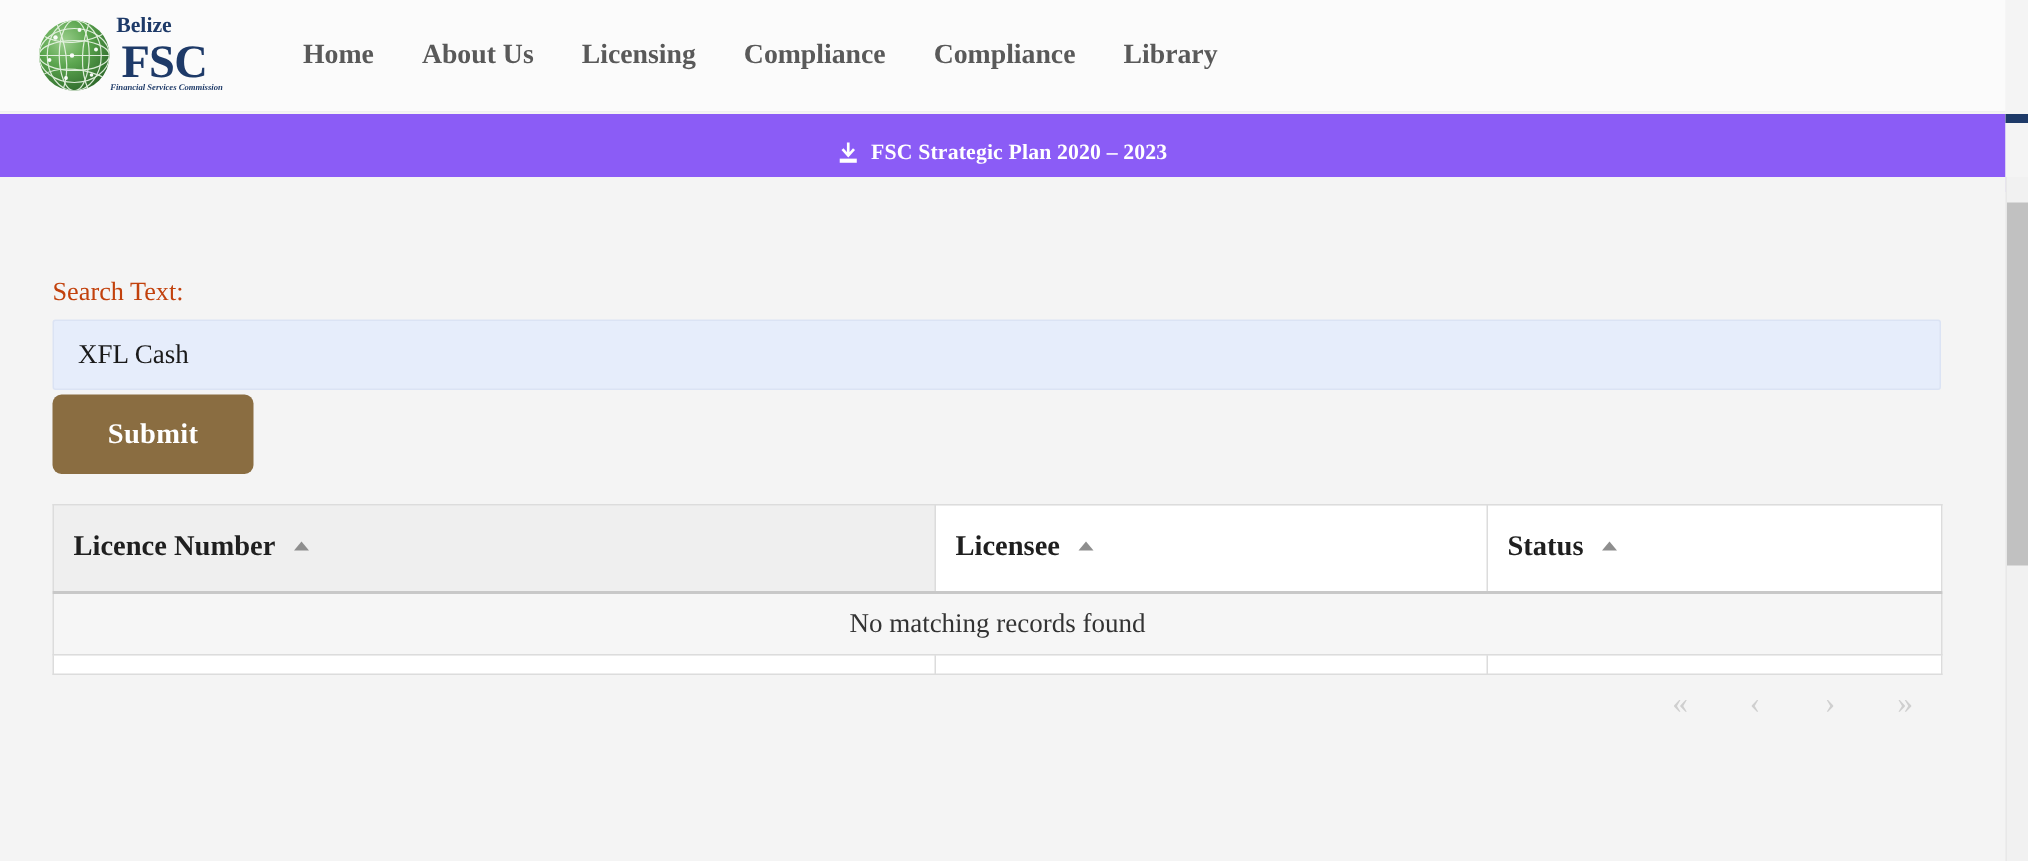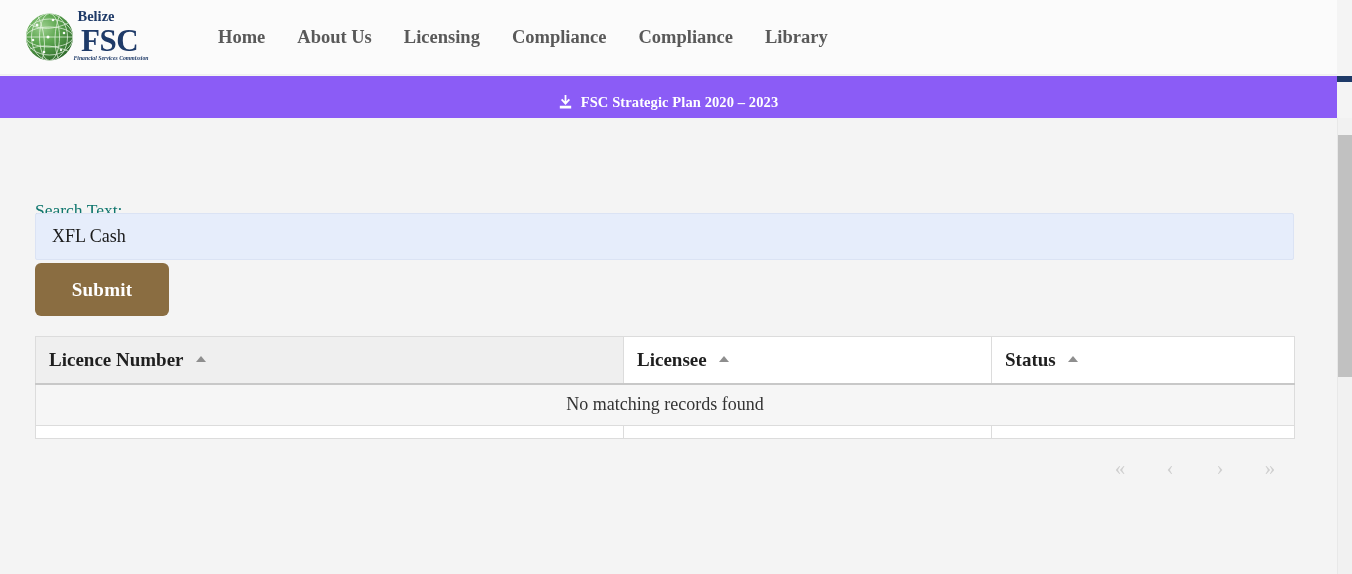--- a/index.html
+++ b/index.html
@@ -23,21 +23,20 @@
   
   .site-header {
     position: absolute;
     top: 0; left: 0;
     width: 1337px;
     height: 75px;
     background: #fbfbfb;
     display: flex;
     align-items: center;
     border-bottom: 1px solid #f0f0f0;
-    gap: 16px;
   }
 
   .logo {
     margin-left: 22px;
     width: 128px;
     height: 60px;
     display: block;
     flex: 0 0 auto;
   }
 
@@ -94,23 +93,22 @@
     top: 118px; left: 0;
     width: 1337px;
     height: 456px;
     background: #f4f4f4;
   }
 
   .search-label {
     position: absolute;
     left: 35px; top: 68px;
     font-size: 17.5px;
-    color: #0f766e;
+    color: #c2410c;
     line-height: 1;
-    margin-top: 16px;
   }
 
   .search-input {
     position: absolute;
     left: 35px; top: 95px;
     width: 1259px;
     height: 47px;
     background: #e6edfb;
     border: 1px solid #dbe3f4;
     border-radius: 2px;
@@ -140,21 +138,21 @@
   
   .results-table {
     position: absolute;
     left: 35px; top: 218px;
     width: 1259px;
     border-collapse: collapse;
     table-layout: fixed;
     background: transparent;
   }
   .results-table th {
-    height: 47px;
+    height: 58px;
     text-align: left;
     vertical-align: middle;
     font-size: 19px;
     font-weight: bold;
     color: #1f1f1f;
     border: 1px solid #dcdcdc;
     border-bottom: 2px solid #c8c8c8;
     padding: 0 13px;
     background: #ffffff;
     cursor: pointer;

